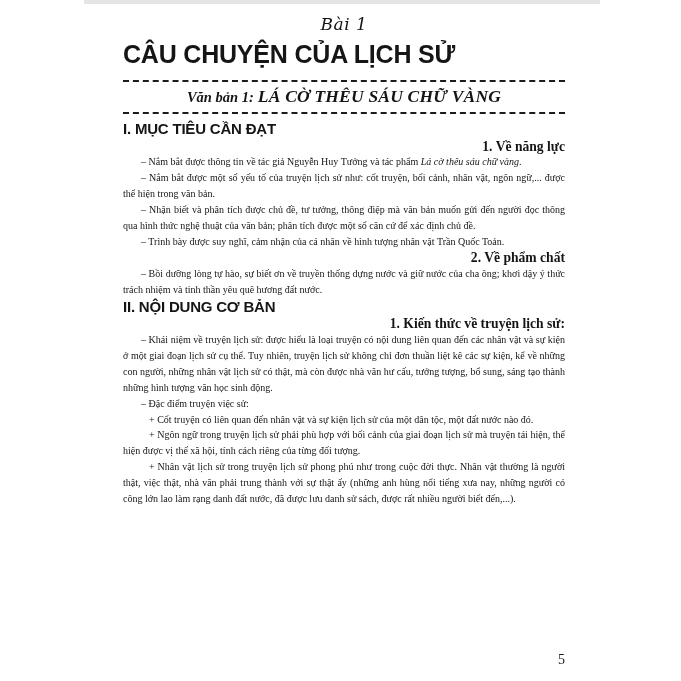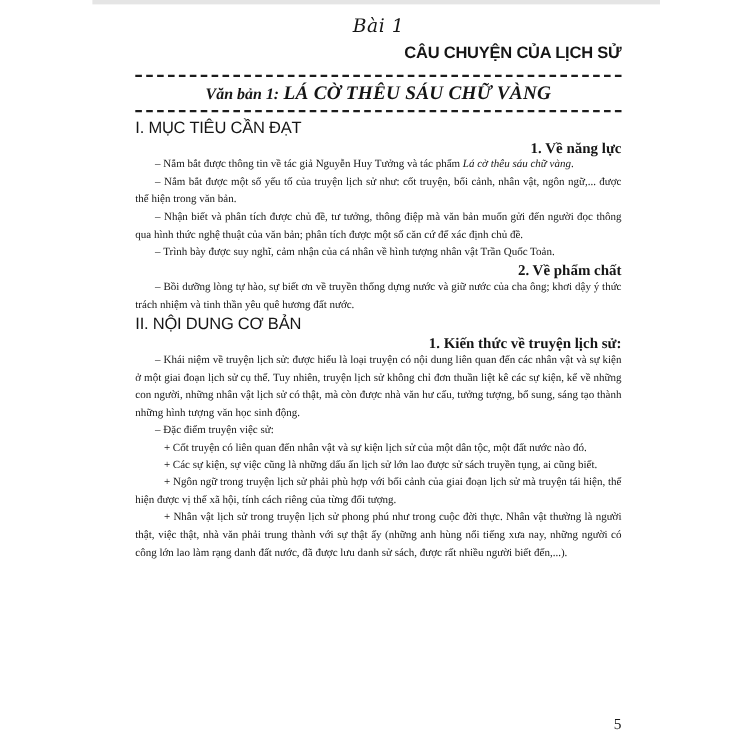--- a/index.html
+++ b/index.html
@@ -21,24 +21,24 @@
   }
   .lesson-label {
     text-align: center;
     font-family: "DejaVu Serif", serif;
     font-style: italic; font-weight: normal;
     font-size: 17px;
     margin-top: 4px;
     letter-spacing: 0.5px;
   }
   .unit-title {
-    text-align: right;
+    text-align: left;
     font-family: "Liberation Sans", sans-serif;
     font-weight: bold;
-    font-size: 15px;
+    font-size: 25px;
     letter-spacing: -0.2px;
     margin: 6px 0 0 0;
   }
   .subtitle-box {
     margin-top: 11px;
     border-top: 2px dashed #1c1c1c;
     border-bottom: 2px dashed #1c1c1c;
     padding: 4px 0 5px 0;
     text-align: center;
   }
@@ -47,21 +47,21 @@
     font-size: 14.5px;
   }
   .subtitle-title {
     font-weight: bold; font-style: italic;
     font-size: 17.5px;
     letter-spacing: 0.2px;
   }
   .body-text { margin-top: 7px; }
   .sec-heading {
     font-family: "Liberation Sans", sans-serif;
-    font-weight: normal;
+    font-weight: bold;
     font-size: 15px;
     letter-spacing: -0.2px;
     margin: 1px 0 1px 0;
     line-height: 16.5px;
   }
   .sub-heading {
     font-weight: bold;
     font-size: 13.6px;
     line-height: 15.9px;
     margin: 0;
@@ -118,21 +118,20 @@
 
       <p class="para dash">– Bồi dưỡng lòng tự hào, sự biết ơn về truyền thống dựng nước và giữ nước của cha ông; khơi dậy ý thức trách nhiệm và tinh thần yêu quê hương đất nước.</p>
 
       <h2 class="sec-heading">II. NỘI DUNG CƠ BẢN</h2>
 
       <h3 class="sub-heading">1. Kiến thức về truyện lịch sử:</h3>
 
       <p class="para dash">– Khái niệm về truyện lịch sử: được hiểu là loại truyện có nội dung liên quan đến các nhân vật và sự kiện ở một giai đoạn lịch sử cụ thể. Tuy nhiên, truyện lịch sử không chỉ đơn thuần liệt kê các sự kiện, kể về những con người, những nhân vật lịch sử có thật, mà còn được nhà văn hư cấu, tưởng tượng, bổ sung, sáng tạo thành những hình tượng văn học sinh động.</p>
       <p class="para dash">– Đặc điểm truyện việc sử:</p>
       <p class="para plus">+ Cốt truyện có liên quan đến nhân vật và sự kiện lịch sử của một dân tộc, một đất nước nào đó.</p>
-      <p class="para plus">+ Các sự kiện, sự việc cũng là những dấu ấn lịch sử lớn lao được sử sách truyền tụng, ai cũng biết.</p>
       <p class="para plus">+ Ngôn ngữ trong truyện lịch sử phải phù hợp với bối cảnh của giai đoạn lịch sử mà truyện tái hiện, thể hiện được vị thế xã hội, tính cách riêng của từng đối tượng.</p>
       <p class="para plus">+ Nhân vật lịch sử trong truyện lịch sử phong phú như trong cuộc đời thực. Nhân vật thường là người thật, việc thật, nhà văn phải trung thành với sự thật ấy (những anh hùng nổi tiếng xưa nay, những người có công lớn lao làm rạng danh đất nước, đã được lưu danh sử sách, được rất nhiều người biết đến,...).</p>
 
     </div>
   </div>
 
   <div class="page-number">5</div>
 </div>
 
 </body></html>

